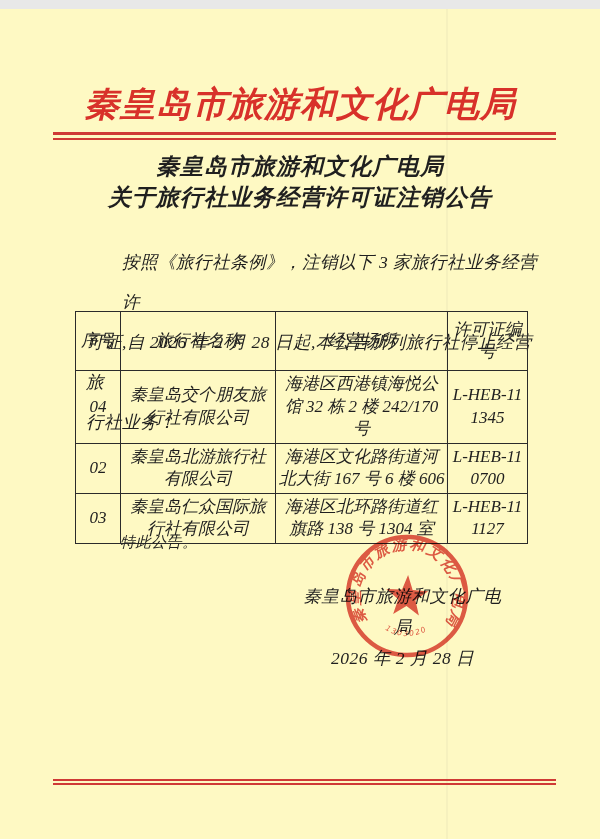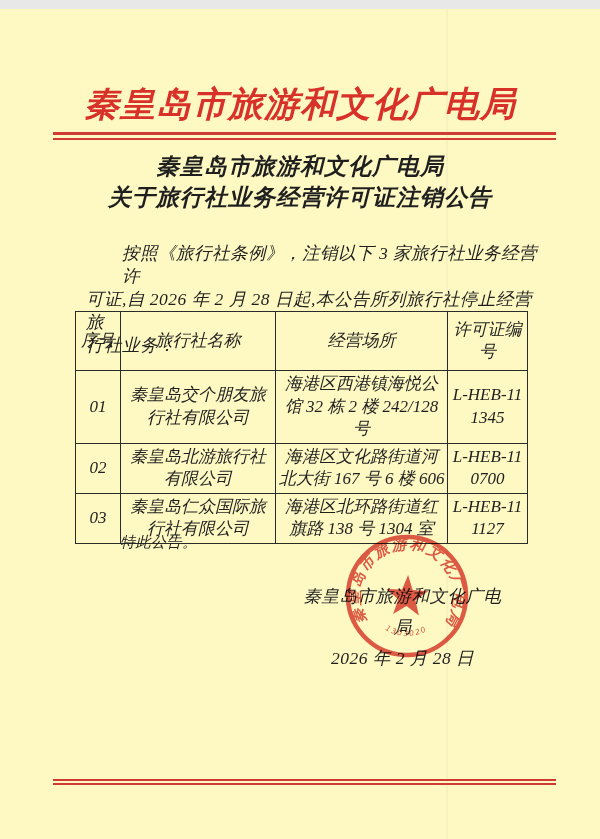--- a/index.html
+++ b/index.html
@@ -34,21 +34,21 @@
   .rule-bottom{top:770px;height:2px;border-top-width:2px;}
   .doc-title{
     position:absolute;left:0;right:0;text-align:center;
     font-size:23px;font-weight:bold;letter-spacing:1px;
     white-space:nowrap;
   }
   .doc-title-1{top:142px;}
   .doc-title-2{top:173px;}
   .body-text{
     position:absolute;top:233px;left:86px;width:456px;
-    font-size:17.5px;line-height:23px;
+    font-size:17.5px;line-height:40px;
     letter-spacing:0.5px;
   }
   .body-line-indent{padding-left:36px;}
   .notice-table{
     position:absolute;top:302px;left:75px;
     border-collapse:collapse;table-layout:fixed;
     width:452px;
     font-size:17px;
   }
   .notice-table th,.notice-table td{
@@ -107,23 +107,23 @@
     <thead>
       <tr>
         <th>序号</th>
         <th>旅行社名称</th>
         <th>经营场所</th>
         <th>许可证编号</th>
       </tr>
     </thead>
     <tbody>
       <tr>
-        <td>01</td>
+        <td>04</td>
         <td>秦皇岛交个朋友旅行社有限公司</td>
-        <td>海港区西港镇海悦公馆 32 栋 2 楼 242/128 号</td>
+        <td>海港区西港镇海悦公馆 32 栋 2 楼 242/170 号</td>
         <td>
           <div>L-HEB-11</div>
           <div>1345</div>
         </td>
       </tr>
       <tr>
         <td>02</td>
         <td>秦皇岛北游旅行社有限公司</td>
         <td>海港区文化路街道河北大街 167 号 6 楼 606</td>
         <td>

